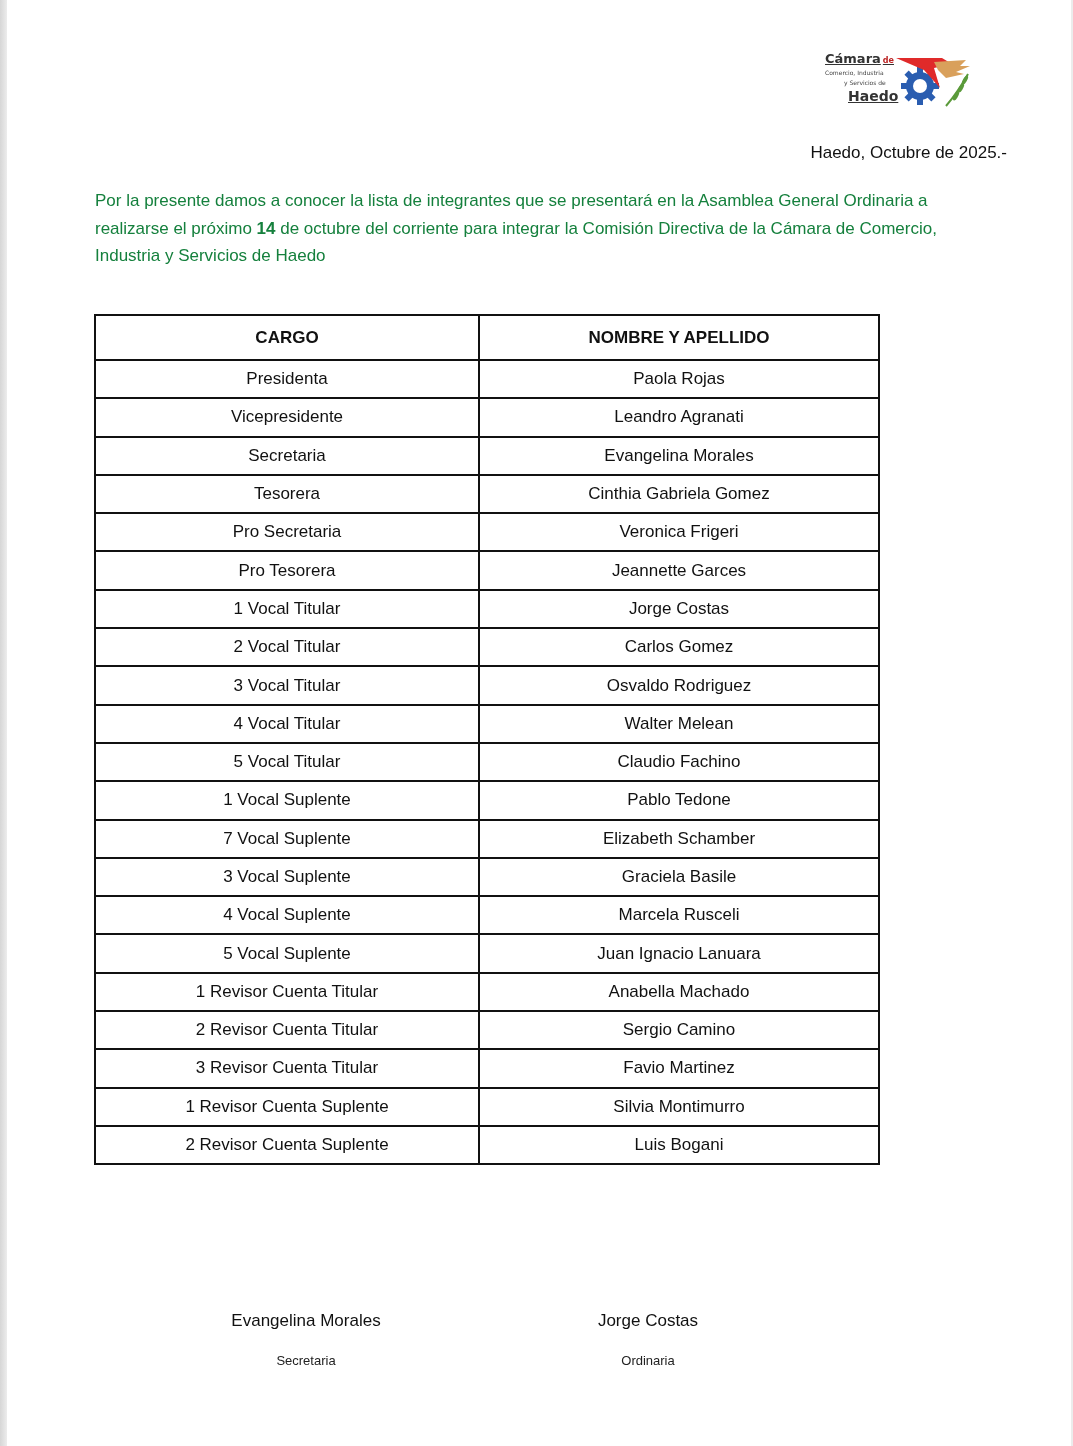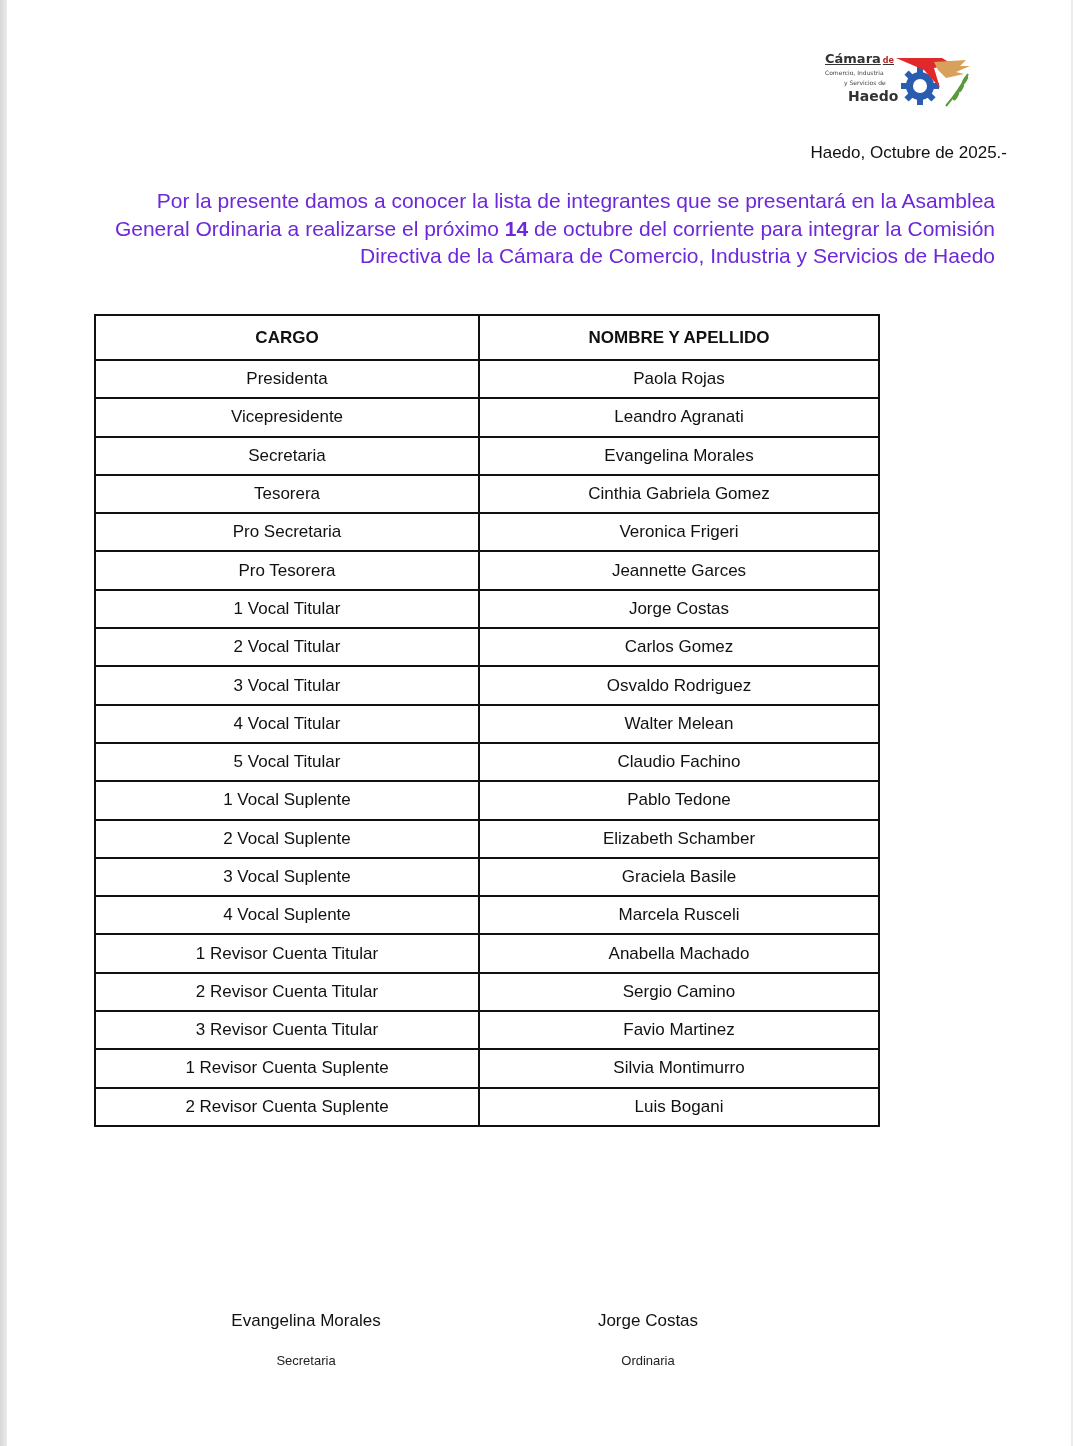--- a/index.html
+++ b/index.html
@@ -32,30 +32,30 @@
       position: absolute; left: 3px; top: 19px;
       font-family: "DejaVu Sans", sans-serif; font-size: 6px; color: #444;
     }
     .logo .t3 {
       position: absolute; left: 22px; top: 29px;
       font-family: "DejaVu Sans", sans-serif; font-size: 6px; color: #444;
     }
     .logo .t4 {
       position: absolute; left: 26px; top: 38px;
       font-family: "DejaVu Sans", sans-serif; font-weight: bold; font-size: 14px;
-      color: #333;  text-align: center;
+      color: #333; text-decoration: underline; text-align: center;
     }
     .logo svg { position: absolute; left: 72px; top: 2px; }
     .date {
       position: absolute; right: 66px; top: 143px;
       font-size: 17px; color: #111;
     }
     .intro {
       position: absolute; left: 95px; top: 187px; width: 900px;
-      font-size: 21px; line-height: 27.5px; color: #6d28d9; text-align: right;
+      font-size: 17px; line-height: 27.5px; color: #15803d;
     }
     table.roster {
       position: absolute; left: 94px; top: 314px;
       border-collapse: collapse; width: 786px;
     }
     table.roster th, table.roster td {
       border: 2px solid #111;
       text-align: center;
       font-size: 17px;
       height: 36.3px;
@@ -164,30 +164,34 @@
       </tr>
     <tr>
         <td>5 Vocal Titular</td>
         <td>Claudio Fachino</td>
       </tr>
     <tr>
         <td>1 Vocal Suplente</td>
         <td>Pablo Tedone</td>
       </tr>
     <tr>
-        <td>2 Vocal Suplente</td>
+        <td>7 Vocal Suplente</td>
         <td>Elizabeth Schamber</td>
       </tr>
     <tr>
         <td>3 Vocal Suplente</td>
         <td>Graciela Basile</td>
       </tr>
     <tr>
         <td>4 Vocal Suplente</td>
         <td>Marcela Rusceli</td>
+      </tr>
+    <tr>
+        <td>5 Vocal Suplente</td>
+        <td>Juan Ignacio Lanuara</td>
       </tr>
     <tr>
         <td>1 Revisor Cuenta Titular</td>
         <td>Anabella Machado</td>
       </tr>
     <tr>
         <td>2 Revisor Cuenta Titular</td>
         <td>Sergio Camino</td>
       </tr>
     <tr>

